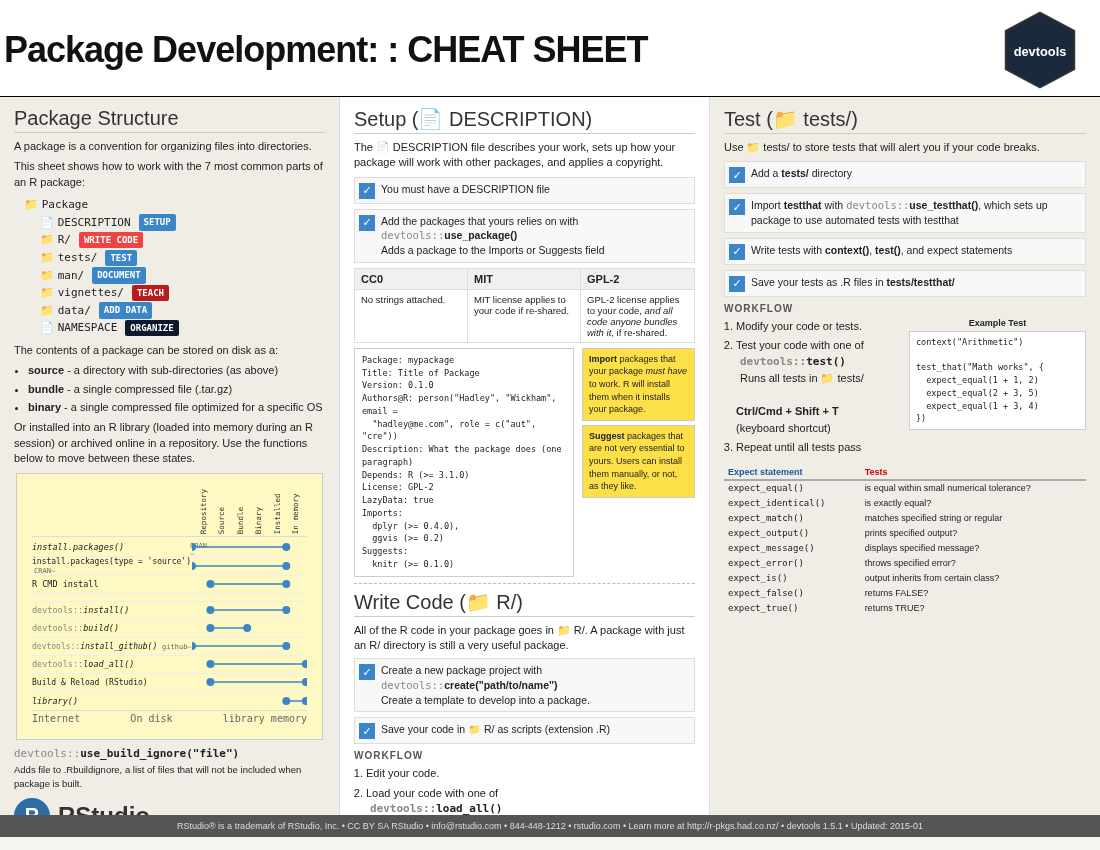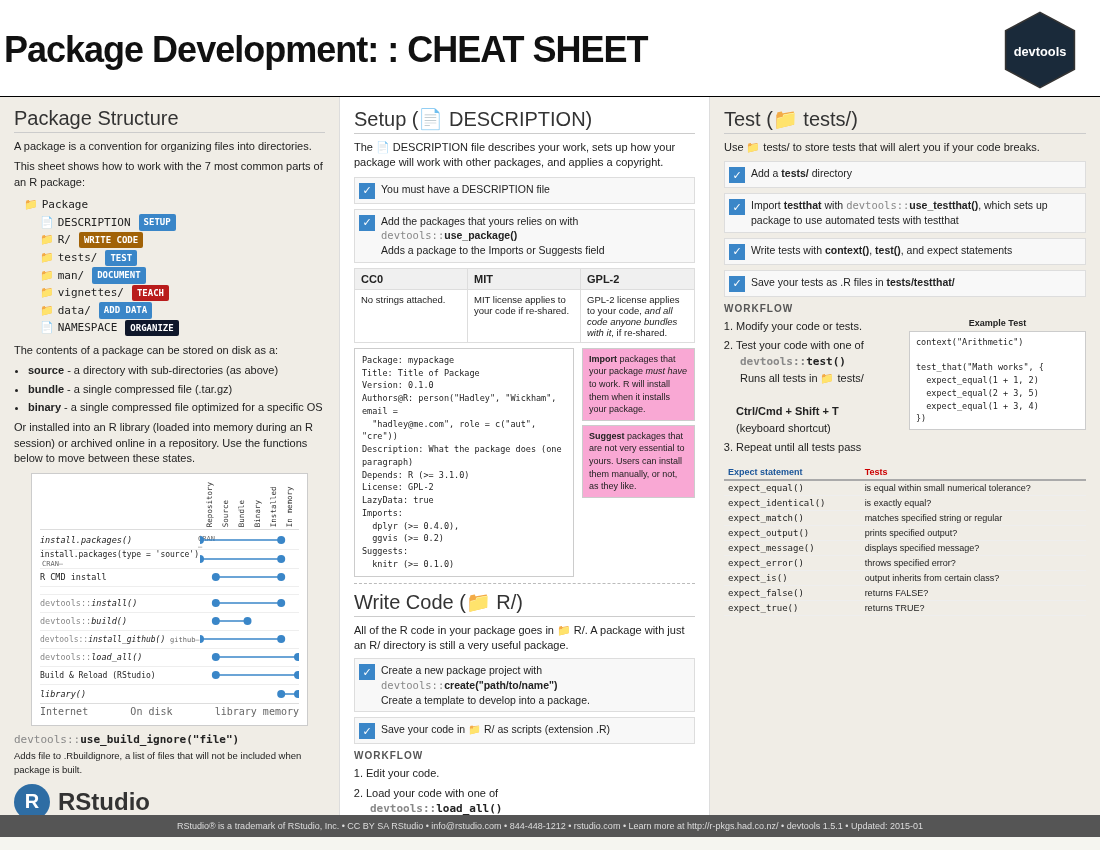--- a/index.html
+++ b/index.html
@@ -95,39 +95,39 @@
     .badge {
       display: inline-block;
       padding: 1px 5px;
       font-size: 9px;
       font-weight: 700;
       color: white;
       border-radius: 2px;
       margin-left: 4px;
     }
     .badge-setup { background: #3a86c8; }
-    .badge-writecode { background: #a16207; }
+    .badge-writecode { background: #ef4444; }
     .badge-test { background: #3a86c8; }
     .badge-document { background: #3a86c8; }
     .badge-teach { background: #b91c1c; }
     .badge-adddata { background: #3a86c8; }
     .badge-organize { background: #0f172a; }
 
     
     .bullet-list { margin: 4px 0 4px 14px; }
     .bullet-list li { margin-bottom: 3px; line-height: 1.4; }
 
     
     .diagram-container {
-      background: #ffffff;
+      background: #fef9c3;
       border: 1px solid #ccc;
-      margin: 6px 17px;
+      margin: 6px 2px;
       font-size: 9px;
       font-family: monospace;
-      padding: 8px;
+      padding: 15px;
       overflow: hidden;
     }
 
     
     .check-item {
       display: flex;
       align-items: flex-start;
       gap: 6px;
       margin: 5px 0;
       padding: 4px;
@@ -184,21 +184,21 @@
       border: 1px solid #ccc;
       padding: 5px 7px;
       line-height: 1.5;
       float: left;
       width: 220px;
       margin-right: 8px;
     }
 
     
     .callout {
-      background: #f9a8d4;
+      background: #fde047;
       border: 1px solid #ccc;
       padding: 4px 6px;
       font-size: 9px;
       line-height: 1.4;
       margin-bottom: 4px;
     }
     .callout .imp { font-weight: 700; }
 
     
     .test-table {

